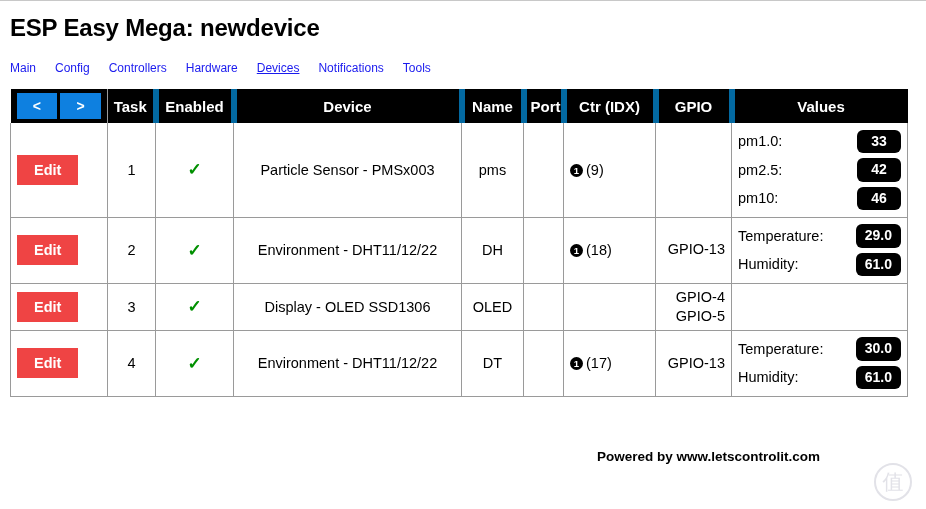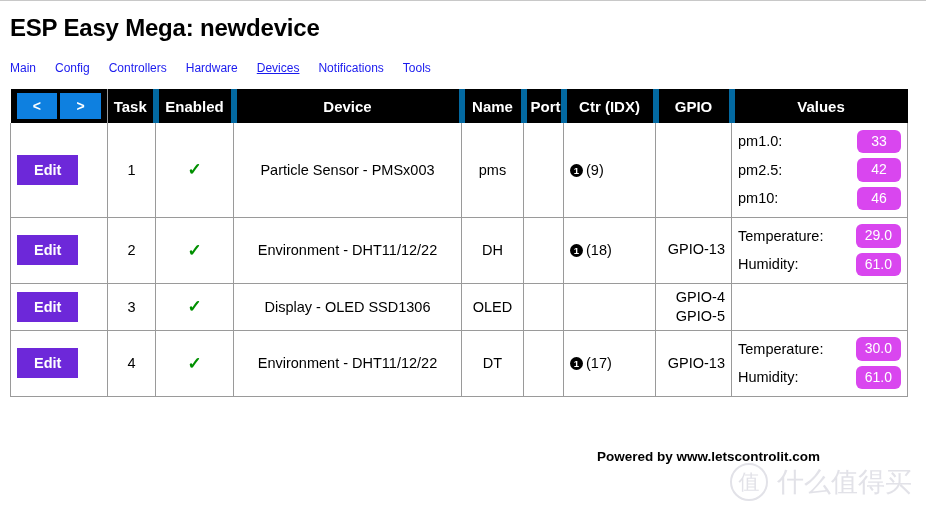--- a/index.html
+++ b/index.html
@@ -102,21 +102,21 @@
   .c-edit   { width: 119px; text-align: left; padding-left: 10px; }
   .c-task   { width: 48px;  text-align: center; }
   .c-en     { width: 78px;  text-align: center; }
   .c-dev    { width: 228px; text-align: center; }
   .c-name   { width: 62px;  text-align: center; }
   .c-port   { width: 40px;  text-align: left; }
   .c-ctr    { width: 92px;  text-align: left; padding-left: 10px; }
   .c-gpio   { width: 76px;  text-align: right; padding-left: 7px; }
   .c-val    { width: 176px; text-align: left; padding: 4px 8px; }
   .edit-btn {
-    background: #6d28d9;
+    background: #ef4444;
     color: #ffffff;
     border: none;
     font-family: "Liberation Sans", sans-serif;
     font-size: 14.5px;
     font-weight: bold;
     padding: 7px 17px;
     cursor: pointer;
     display: inline-block;
   }
   .check {
@@ -142,25 +142,25 @@
   .gpio-line { display: block; line-height: 1.32; }
   .val-row {
     display: flex;
     align-items: center;
     justify-content: space-between;
     line-height: 1.0;
     padding: 2.5px 0;
   }
   .val-label { white-space: nowrap; }
   .badge {
-    background: #d946ef;
+    background: #000000;
     color: #ffffff;
     border-radius: 6px;
     font-size: 14px;
-    font-weight: normal;
+    font-weight: bold;
     padding: 3px 9px;
     min-width: 26px;
     text-align: center;
     display: inline-block;
     line-height: 1.25;
   }
   .footer {
     text-align: right;
     font-size: 13.5px;
     font-weight: bold;
@@ -306,14 +306,13 @@
           </td>
         </tr>
       </tbody>
   </table>
 
   <div class="footer">Powered by www.letscontrolit.com</div>
 </div>
 
 <div class="watermark">
   <div class="wm-circle">值</div>
-  <div>什么值得买</div>
 </div>
 
 </body></html>

